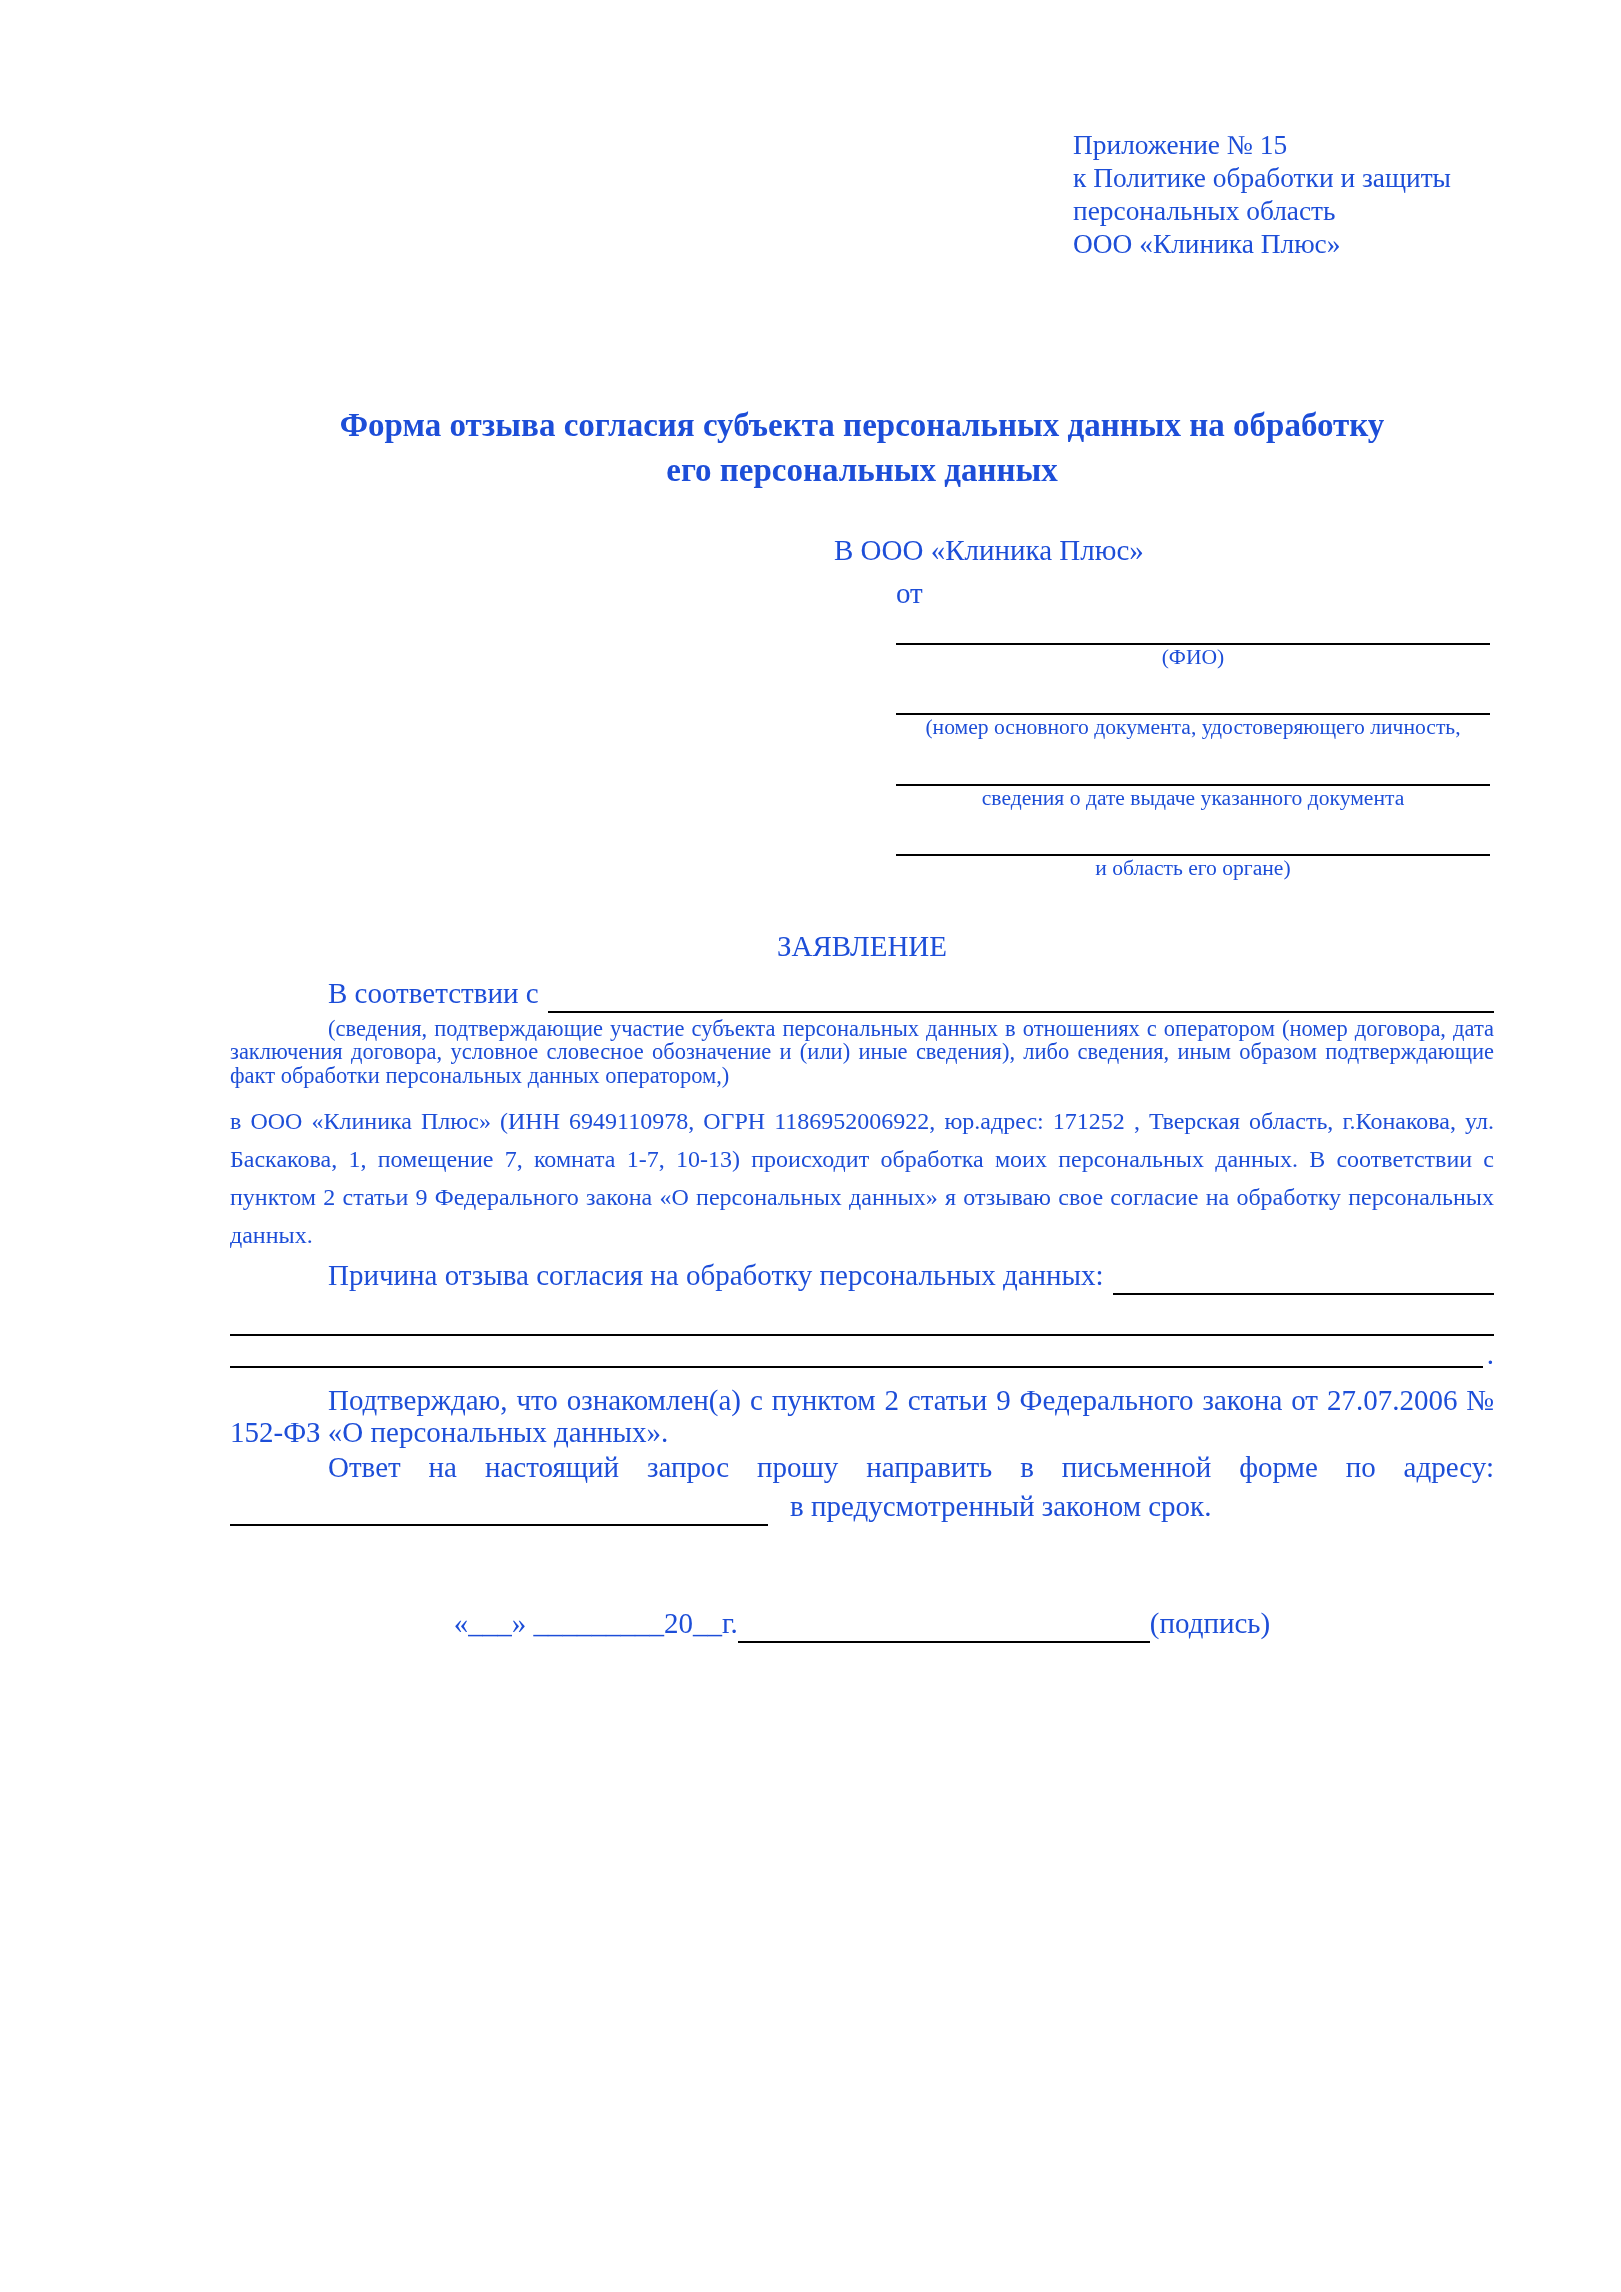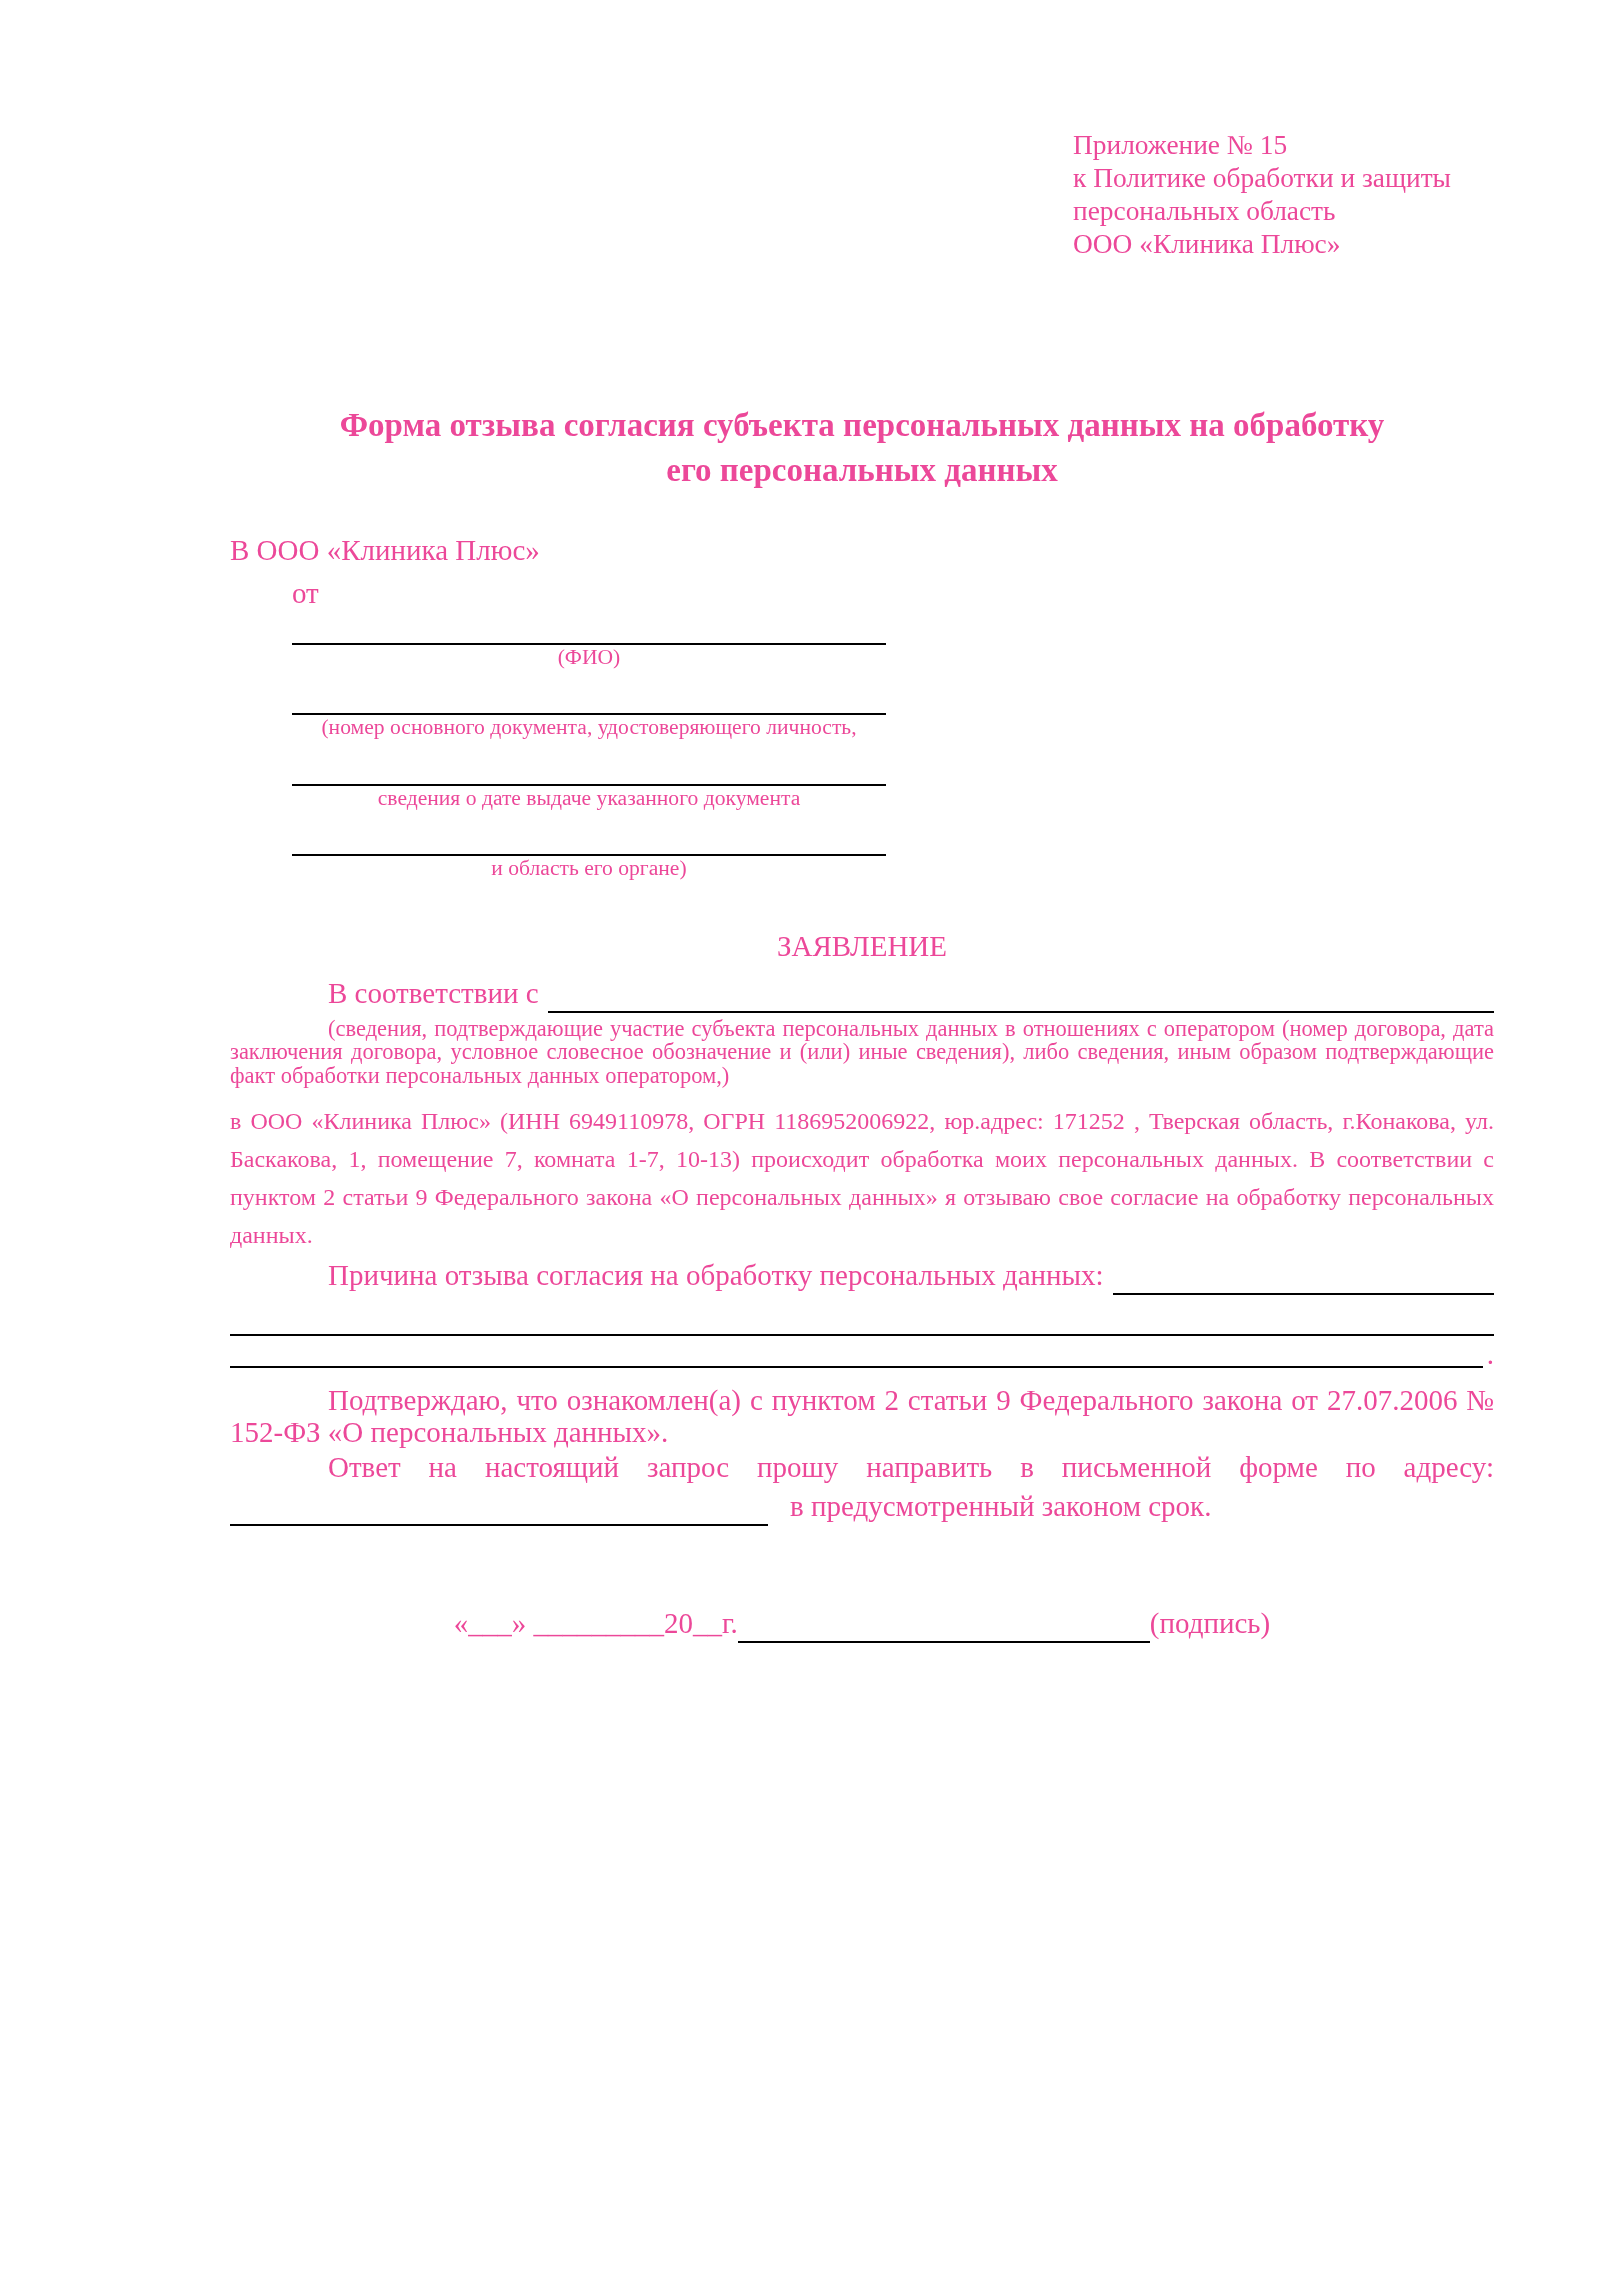--- a/index.html
+++ b/index.html
@@ -1,30 +1,30 @@
 <!DOCTYPE html>
 <html><head>
 <meta charset="utf-8">
 <style>
   html,body{margin:0;padding:0;background:#ffffff;}
   .page{
     position:relative;
     width:1621px;height:1877px;
-    background:#ffffff;color:#ec4899;
+    background:#ffffff;color:#1d4ed8;
     font-family:"Liberation Serif", serif;
     box-sizing:border-box;
     padding:129px 127px 0 230px; 
     overflow:hidden;
   }
   
   .annex{width:421px;margin-left:843px;font-size:27.4px;line-height:33px;}
   
   .title{margin-top:142px;text-align:center;font-weight:bold;font-size:33px;line-height:45px;}
   
-  .addr{margin-top:39px;width:660px;font-size:29px;line-height:37px;}
+  .addr{margin-top:39px;margin-left:604px;width:660px;font-size:29px;line-height:37px;}
   .addr-from{margin-left:62px;margin-top:5.9px;}
   .addr-fields{margin-left:62px;width:594px;}
   .addr-field .line{border-bottom:2px solid #000;height:31px;}
   .addr-field .cap{text-align:center;font-size:21.6px;line-height:25.5px;}
   .addr-field + .addr-field .line{height:43px;}
   
   .zayav{margin-top:45px;text-align:center;font-size:29px;line-height:39px;}
   .accord-row{display:flex;align-items:flex-end;font-size:29px;line-height:39px;margin-top:7.8px;}
   .accord-row .lead{padding-left:98px;white-space:nowrap;}
   .fill{flex:1;border-bottom:2px solid #000;margin-left:9.8px;height:33px;}

